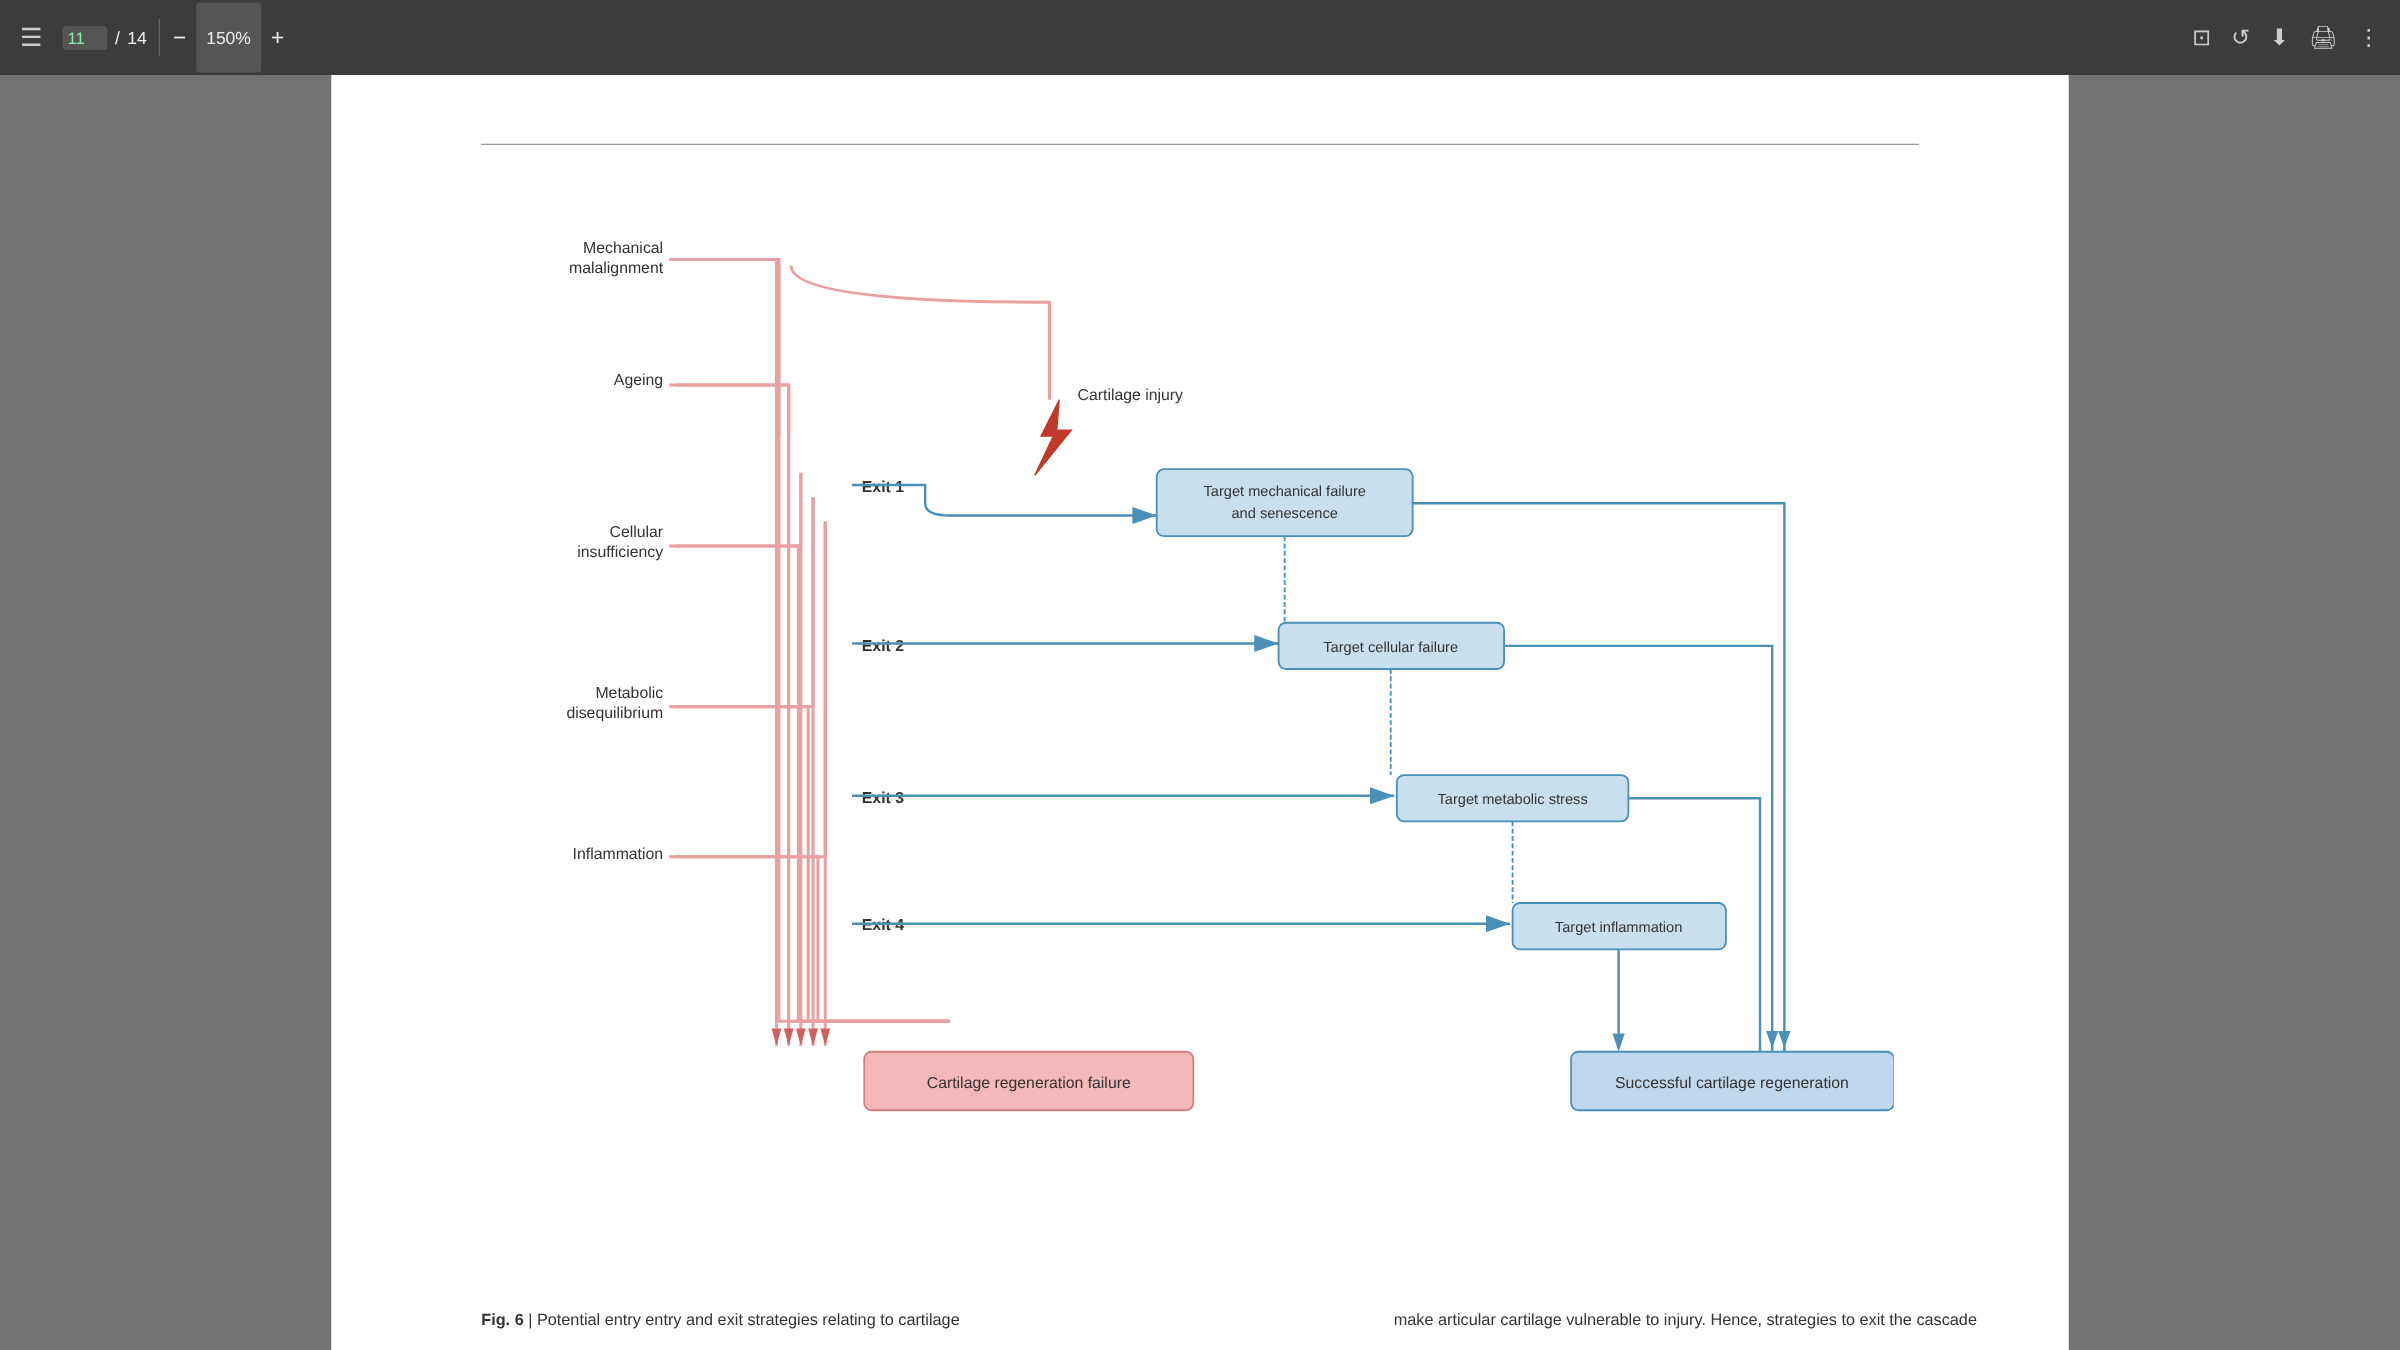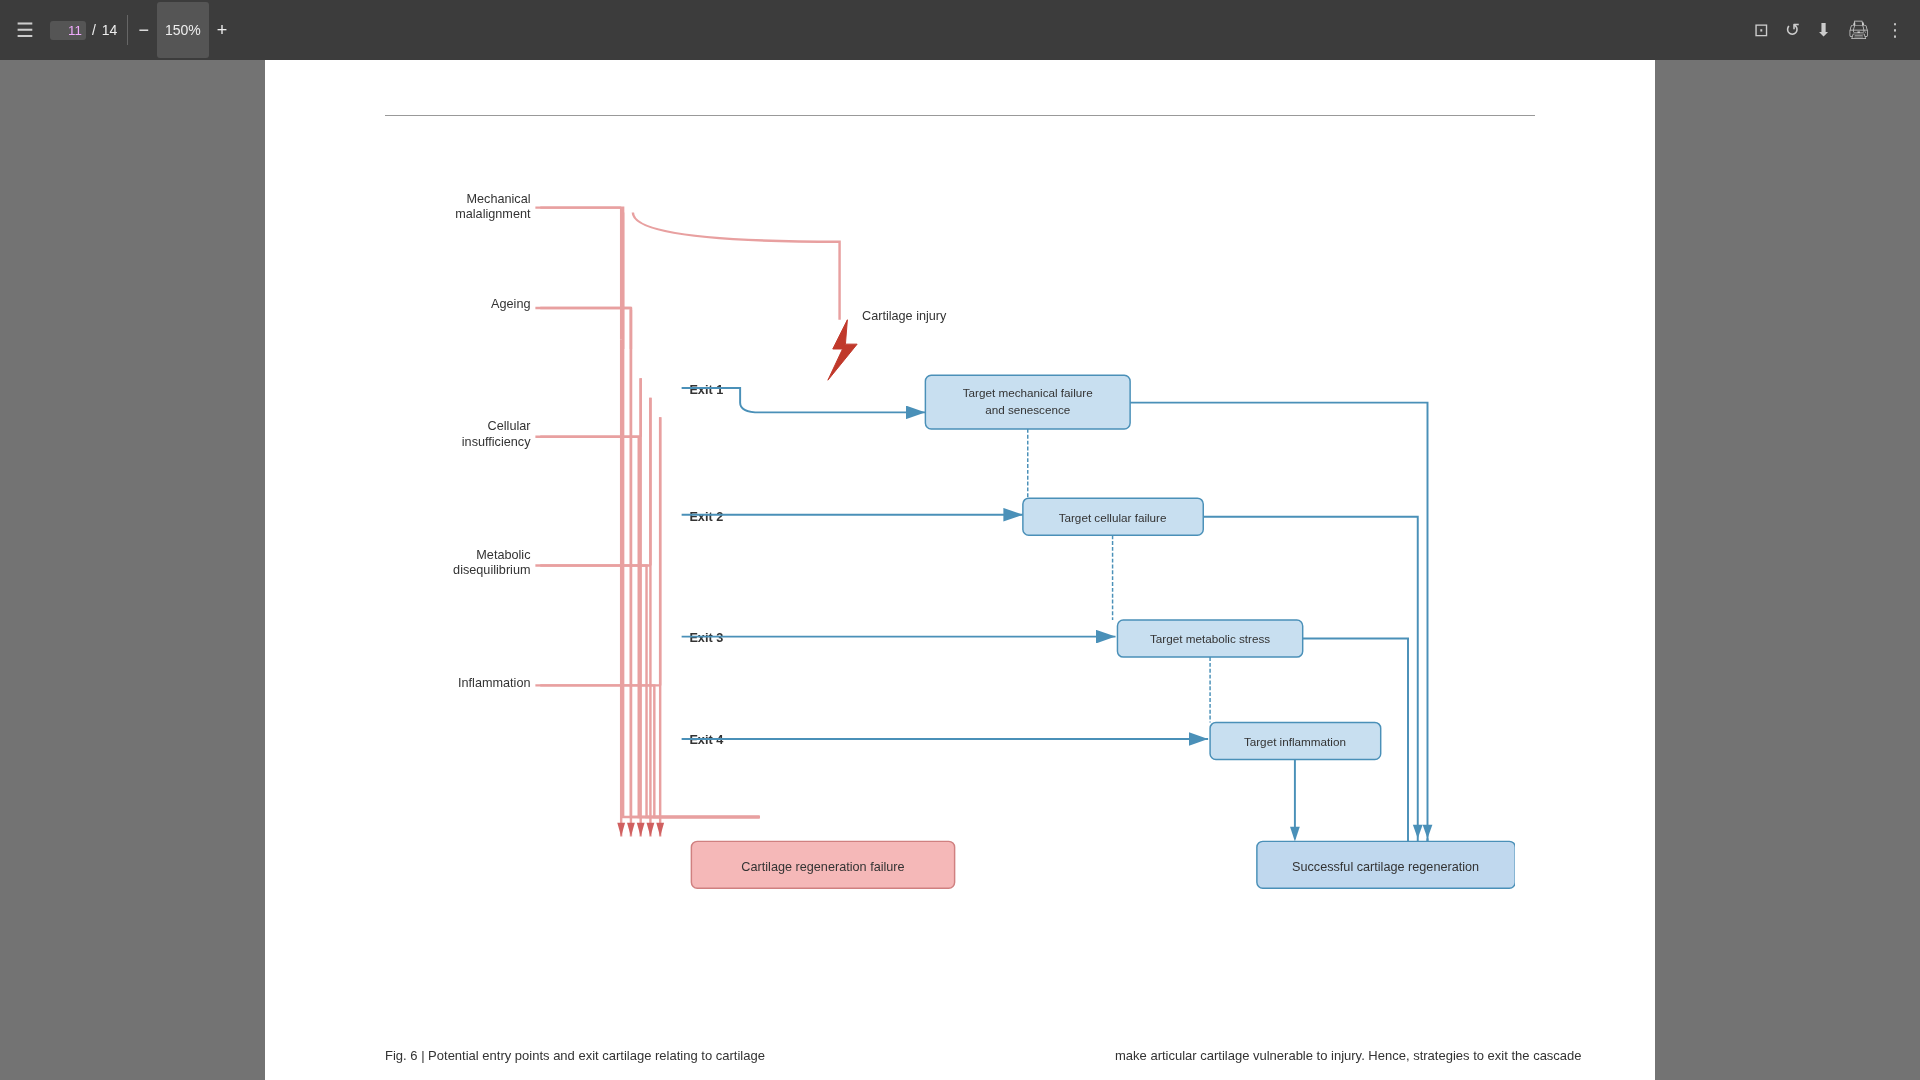--- a/index.html
+++ b/index.html
@@ -32,24 +32,24 @@
     }
     #toolbar .page-nav {
       display: flex;
       align-items: center;
       gap: 6px;
       font-size: 14px;
       color: #eee;
     }
     #toolbar .page-nav input {
       width: 36px;
-      text-align: right;
+      text-align: left;
       background: #555;
       border: none;
-      color: #f0abfc;
+      color: #86efac;
       border-radius: 3px;
       padding: 2px 4px;
     }
     #toolbar .separator {
       width: 1px;
       height: 30px;
       background: #666;
       margin: 0 10px;
     }
     #toolbar .zoom-controls {
@@ -149,21 +149,21 @@
     #caption-right {
       position: absolute;
       bottom: 15px;
       left: 850px;
       font-size: 13px;
       color: #333;
       width: 500px;
       line-height: 1.5;
     }
 
-    .fig-label { font-weight: normal; text-align: center; }
+    .fig-label { font-weight: bold; text-align: center; }
 
     
     .top-rule {
       position: absolute;
       top: 55px;
       left: 120px;
       width: 1150px;
       height: 1px;
       background: #999;
     }
@@ -327,18 +327,18 @@
 
       <rect x="320" y="745" width="270" height="48" rx="6" ry="6" fill="#f5b8b8" stroke="#d08080" stroke-width="1.5"></rect>
       <text x="455" y="775" font-size="13" fill="#333" text-anchor="middle">Cartilage regeneration failure</text>
 
       <rect x="900" y="745" width="265" height="48" rx="6" ry="6" fill="#c0d8ee" stroke="#4a90b8" stroke-width="1.5"></rect>
       <text x="1032" y="775" font-size="13" fill="#333" text-anchor="middle">Successful cartilage regeneration</text>
 
     </svg>
 
     <div id="caption">
-      <span class="fig-label">Fig. 6</span><span> | Potential entry points and exit cartilage relating to cartilage</span>
+      <span class="fig-label">Fig. 6</span><span> | Potential entry entry and exit strategies relating to cartilage</span>
     </div>
     <div id="caption-right">make articular cartilage vulnerable to injury. Hence, strategies to exit the cascade</div>
 
   </div>
 </div>
 
 </body></html>

